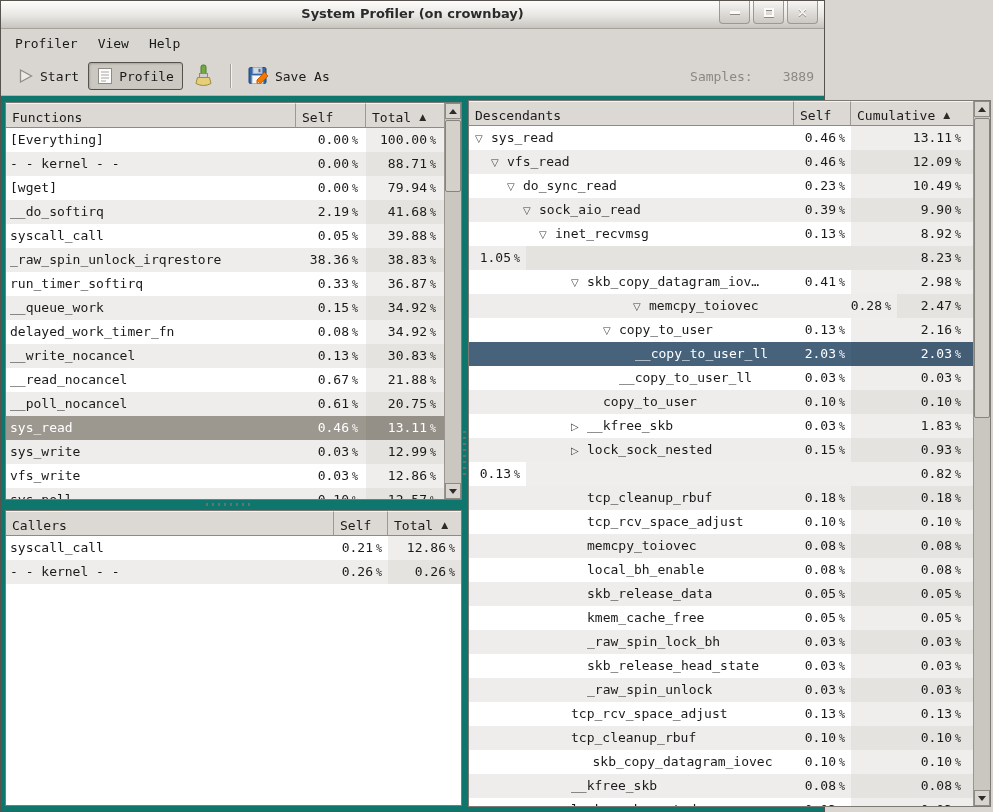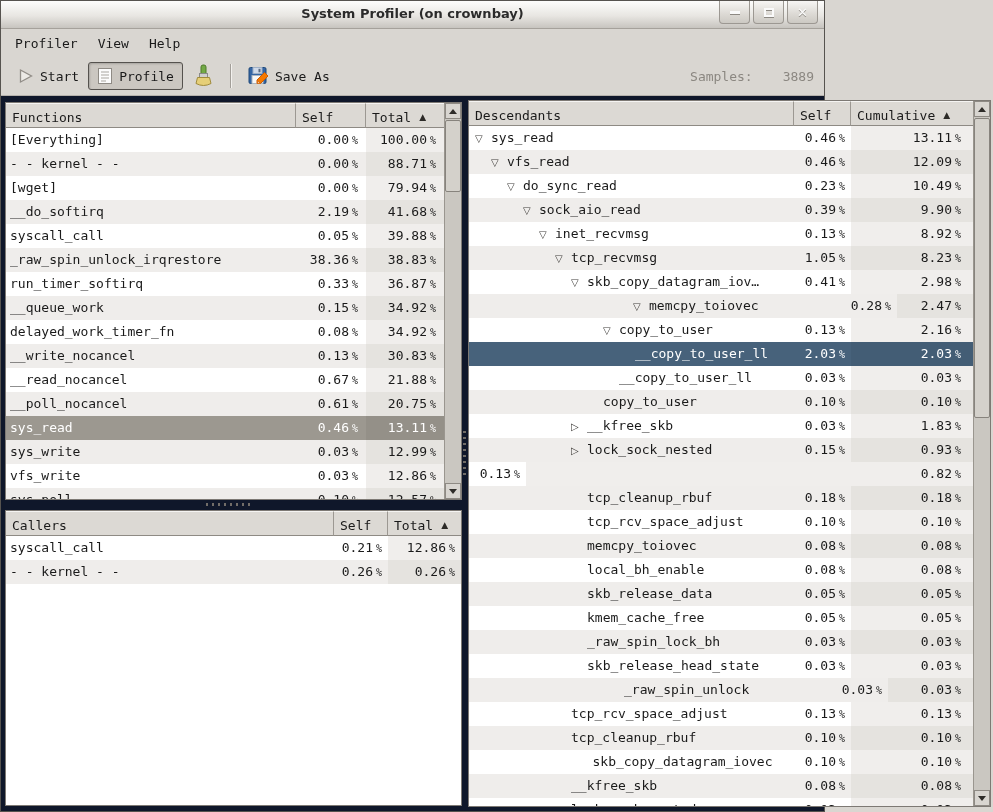--- a/index.html
+++ b/index.html
@@ -1,19 +1,19 @@
 <!DOCTYPE html>
 <html><head>
 <meta charset="utf-8">
 <style>
   * { margin:0; padding:0; box-sizing:border-box; }
   html,body { width:993px; height:812px; }
   body { font-family:"DejaVu Sans Mono", monospace; font-size:13px; color:#1a1a1a; background:#d9d6d1; overflow:hidden; }
 
-  .window { width:825px; height:812px; background:#0f172a; border:1px solid #56534f; position:relative; }
+  .window { width:825px; height:812px; background:#0f766e; border:1px solid #56534f; position:relative; }
 
   
   .titlebar { height:28px; background:linear-gradient(#fdfdfc, #e8e6e2 55%, #c7c4bf); border-bottom:1px solid #a5a19b; position:relative; }
   .titlebar .title { position:absolute; left:0; right:0; top:5px; text-align:center;
     font-family:"DejaVu Sans", sans-serif; font-weight:bold; font-size:13px; color:#2b2b2b; }
   .winbtns { position:absolute; right:6px; top:0; display:flex; gap:3px; }
   .winbtn { width:31px; height:23px; background:linear-gradient(#f7f6f4,#dcd9d4 60%,#ccc9c3);
     border:1px solid #9c9892; border-top:none; border-radius:0 0 4px 4px;
     display:flex; align-items:center; justify-content:center; cursor:default; }
   .glyph-min { width:10px; height:3px; background:#fafafa; box-shadow:0 1px 0 #8d8983; }
@@ -467,21 +467,20 @@
             <div class="num" style="width: 57px; padding-right: 6px;">
               <span>0.13</span>
               <span class="pct">%</span>
             </div>
             <div class="num cell-sorted" style="flex: 1 1 0%; padding-right: 12px;">
               <span>8.92</span>
               <span class="pct">%</span>
             </div>
           </div>
           <div class="tv-row even">
-            <div class="name" style="width: 325px; padding-left: 86px;"><span class="expander">▽</span><span>tcp_recvmsg</span></div>
             <div class="num" style="width: 57px; padding-right: 6px;">
               <span>1.05</span>
               <span class="pct">%</span>
             </div>
             <div class="num cell-sorted" style="flex: 1 1 0%; padding-right: 12px;">
               <span>8.23</span>
               <span class="pct">%</span>
             </div>
           </div>
           <div class="tv-row odd">
@@ -664,21 +663,21 @@
             <div class="num" style="width: 57px; padding-right: 6px;">
               <span>0.03</span>
               <span class="pct">%</span>
             </div>
             <div class="num cell-sorted" style="flex: 1 1 0%; padding-right: 12px;">
               <span>0.03</span>
               <span class="pct">%</span>
             </div>
           </div>
           <div class="tv-row even">
-            <div class="name" style="width: 325px; padding-left: 118px; margin-left: 37px;"><span>_raw_spin_unlock</span></div>
+            <div class="name" style="width: 325px; padding-left: 118px;"><span>_raw_spin_unlock</span></div>
             <div class="num" style="width: 57px; padding-right: 6px;">
               <span>0.03</span>
               <span class="pct">%</span>
             </div>
             <div class="num cell-sorted" style="flex: 1 1 0%; padding-right: 12px;">
               <span>0.03</span>
               <span class="pct">%</span>
             </div>
           </div>
           <div class="tv-row odd">

